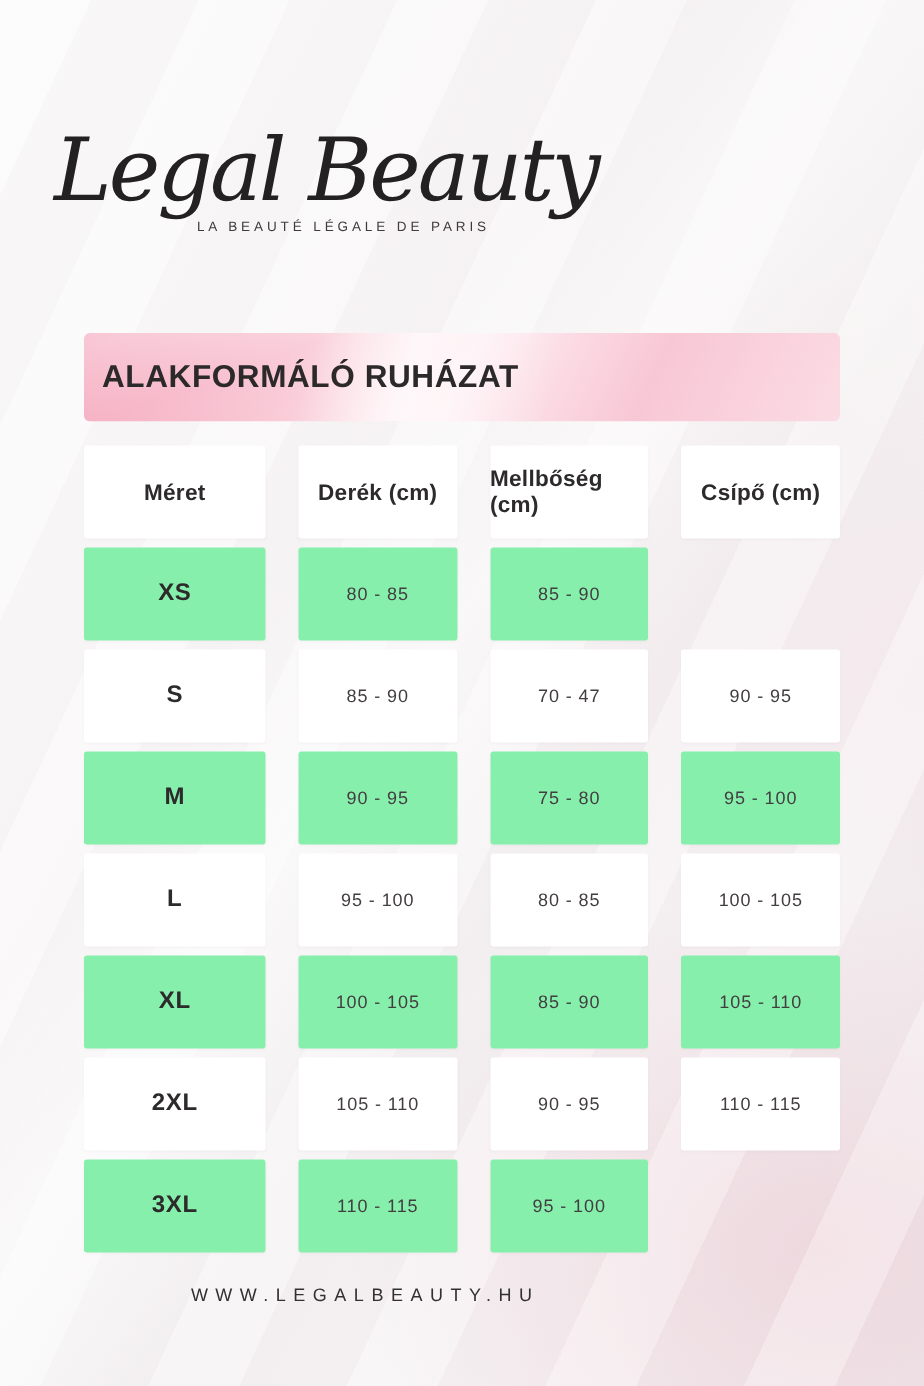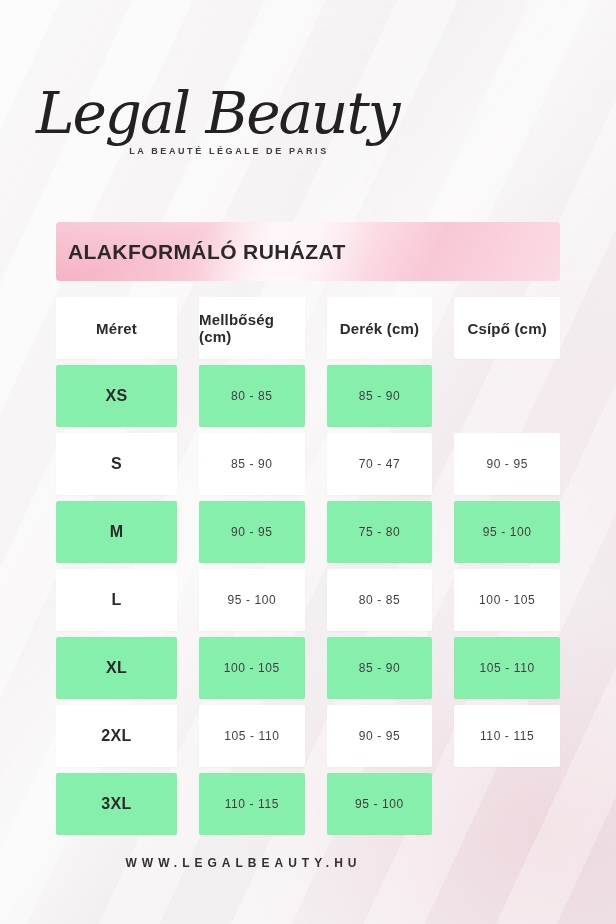--- a/index.html
+++ b/index.html
@@ -44,21 +44,21 @@
     font-size: 58px;
     line-height: 1;
     color: #242123;
     letter-spacing: -2px;
     white-space: nowrap;
   }
   .logo-tagline {
     margin-top: 4px;
     padding-left: 26px;
     font-size: 9px;
-    font-weight: bold;
+    font-weight: normal;
     letter-spacing: 2.6px;
     color: #3f3b3d;
     white-space: nowrap;
   }
 
   
   .banner {
     position: absolute;
     left: 56px;
     top: 222px;
@@ -126,21 +126,21 @@
   }
 
   
   .footer {
     position: absolute;
     left: 0;
     top: 856px;
     width: 487px;
     text-align: center;
     font-size: 12px;
-    font-weight: bold;
+    font-weight: normal;
     letter-spacing: 5px;
     color: #323032;
   }
 </style>
 </head>
 <body>
 
 <div class="silk-overlay"></div>
 
 <div class="logo-wrap">
@@ -149,22 +149,22 @@
 </div>
 
 <div class="banner">
   <div class="banner-title">ALAKFORMÁLÓ RUHÁZAT</div>
 </div>
 
 <div class="size-table">
 
   <div class="t-row">
     <div class="t-cell head-cell">Méret</div>
+    <div class="t-cell head-cell">Derék (cm)</div>
     <div class="t-cell head-cell">Mellbőség (cm)</div>
-    <div class="t-cell head-cell">Derék (cm)</div>
     <div class="t-cell head-cell">Csípő (cm)</div>
   </div>
 
   <div class="t-row row-pink">
     <div class="t-cell size-cell">XS</div>
     <div class="t-cell value-cell">80 - 85</div>
     <div class="t-cell value-cell">85 - 90</div>
   </div>
 
   <div class="t-row row-white">

